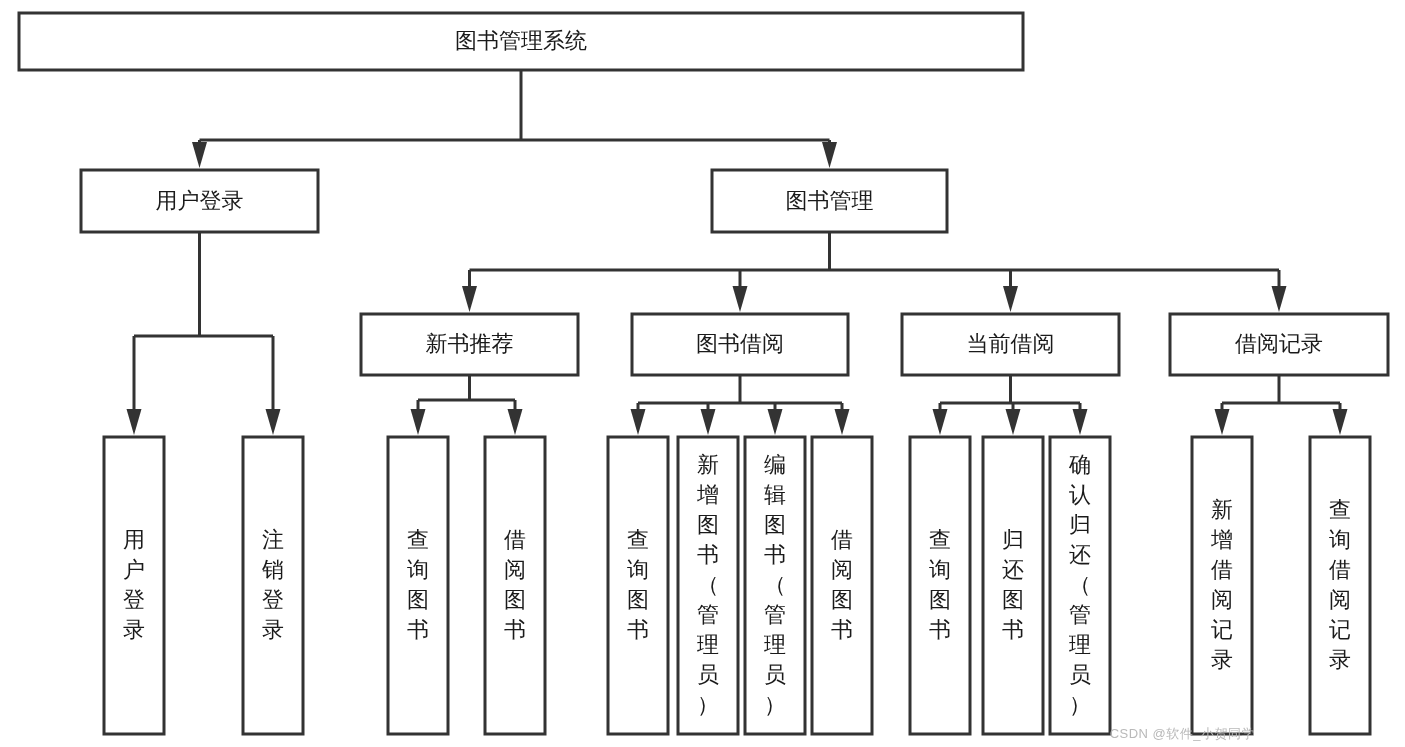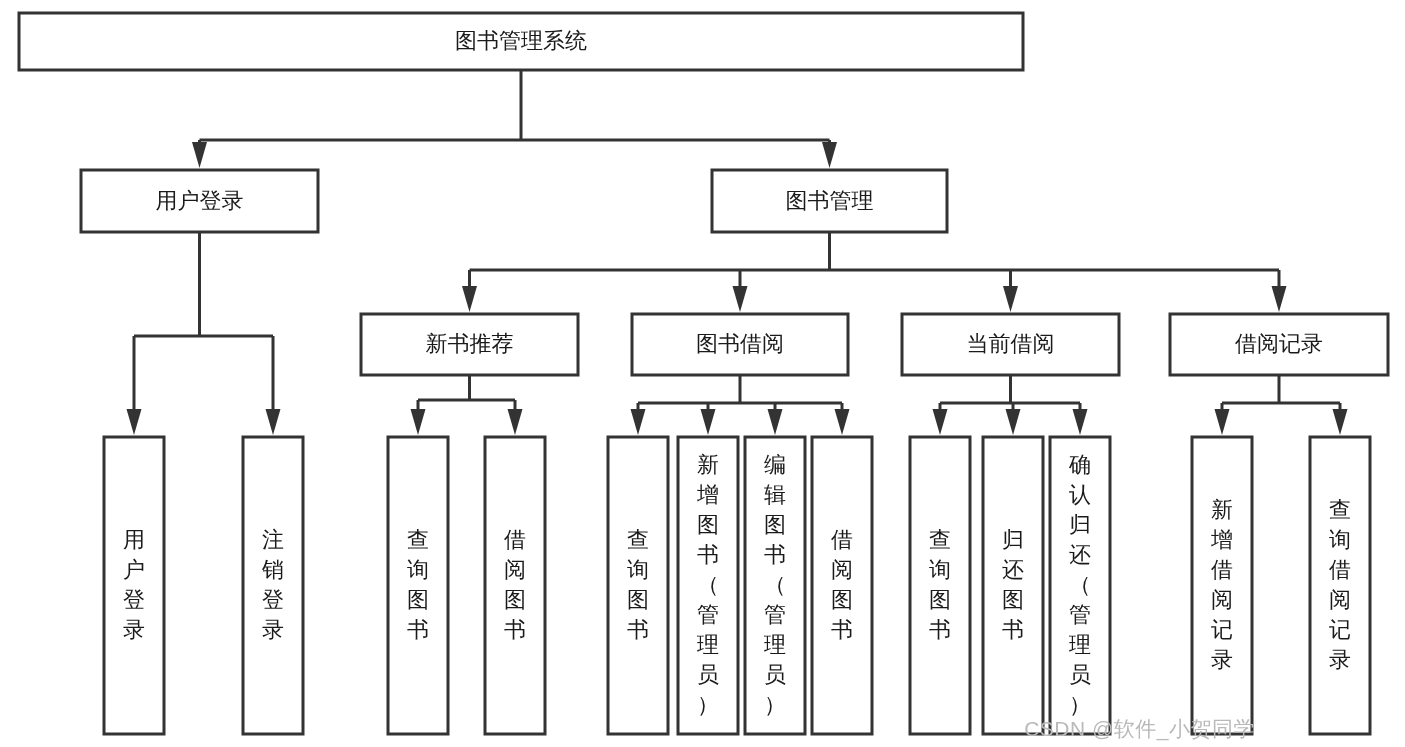--- a/index.html
+++ b/index.html
@@ -51,21 +51,21 @@
     fill: #1a1a1a;
     font-family: "Liberation Sans", "DejaVu Sans", sans-serif;
     font-size: 22px;
     text-anchor: middle;
   }
   .watermark {
     position: absolute;
     right: 12px;
     bottom: 4px;
     font-family: "Liberation Sans", "DejaVu Sans", sans-serif;
-    font-size: 21px;
+    font-size: 13px;
     color: #b9b9b9;
     letter-spacing: 0.5px;
     white-space: nowrap;
     pointer-events: none;
   }
 </style>
 </head>
 <body>
 
 <div id="diagram-root">

